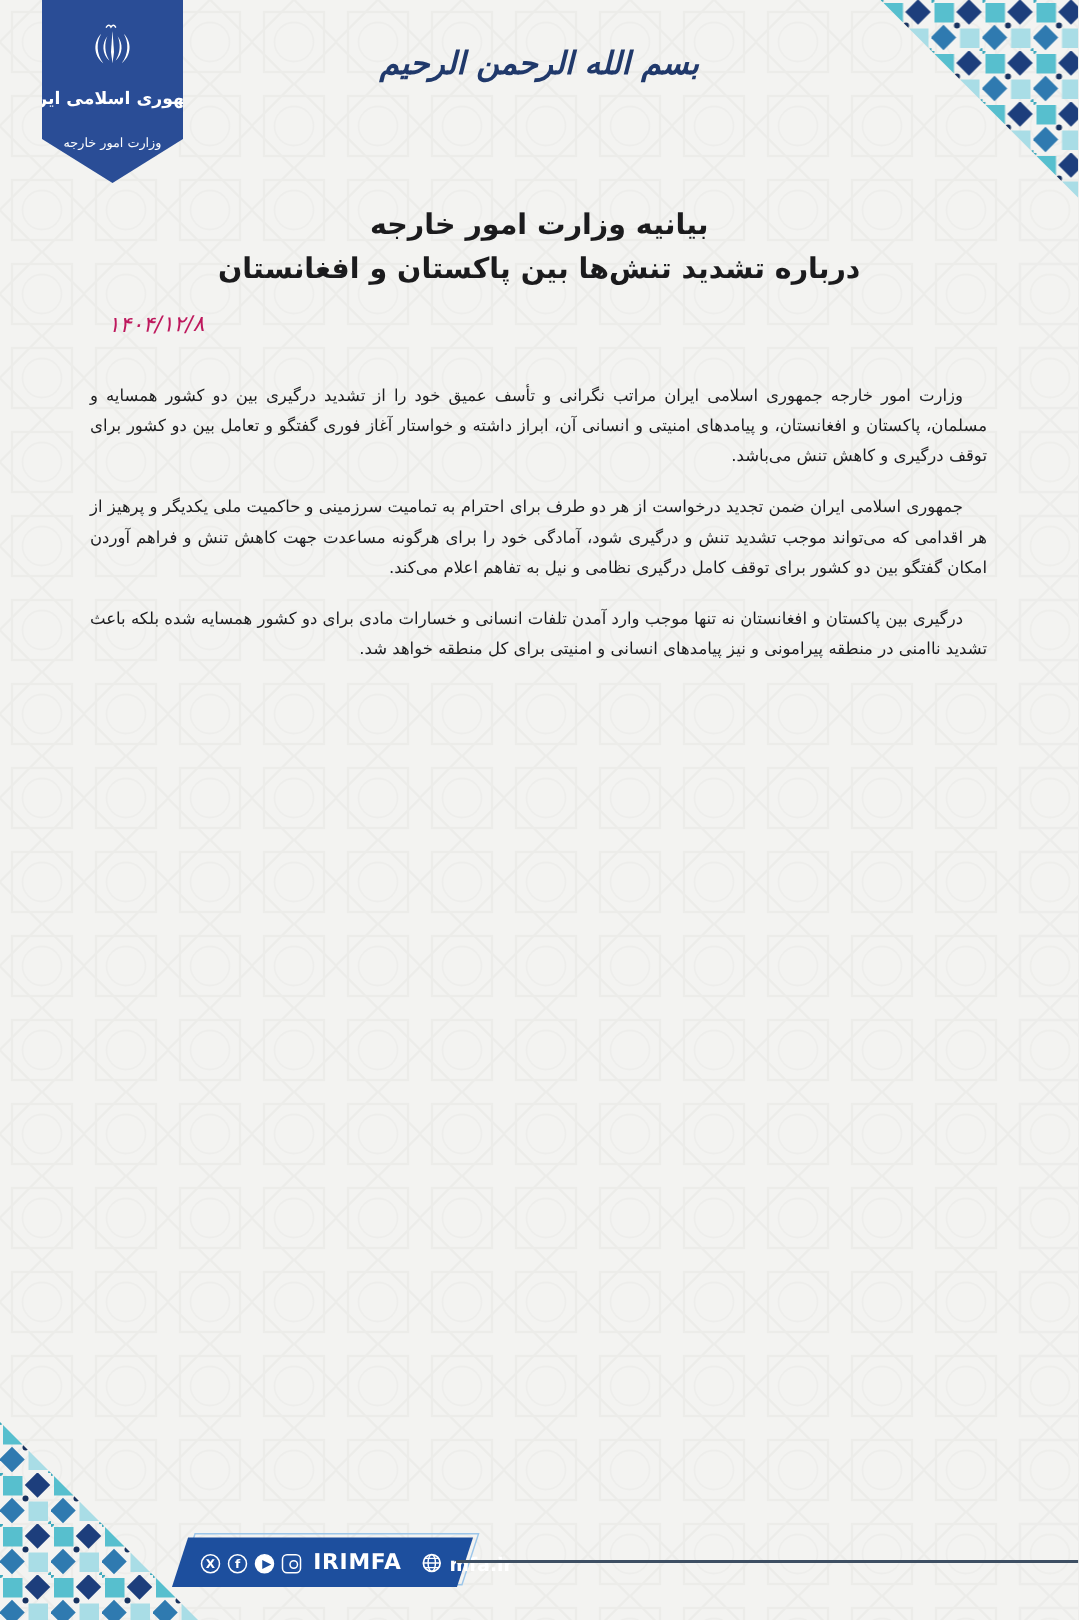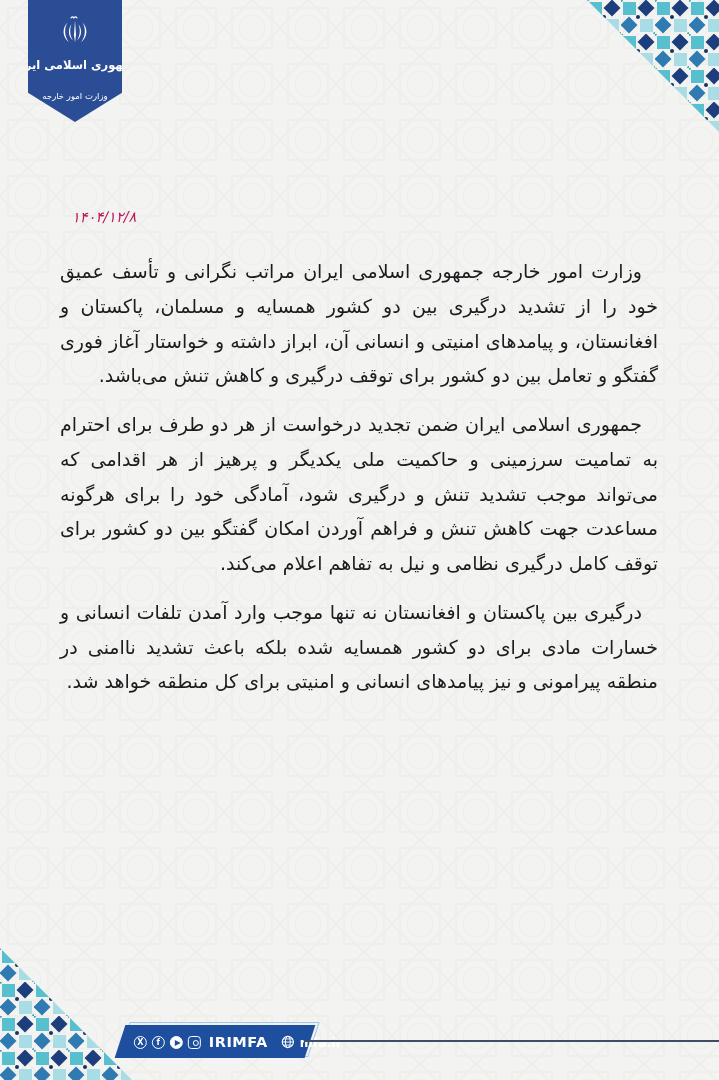--- a/index.html
+++ b/index.html
@@ -51,21 +51,21 @@
   .date{
     position:absolute; top:209px; left:72px;
     direction:rtl; font-size:14.5px; color:#be185d;
     letter-spacing:.45em; font-style:italic; transform:rotate(-.6deg);
   }
 
   
   .body{
     position:absolute; top:254px; left:60px; width:598px;
     direction:rtl; text-align:justify;
-    font-size:19px; line-height:1.83; color:#1c1c1e;
+    font-size:11px; line-height:1.83; color:#1c1c1e;
   }
   .body p{ text-indent:16px; margin-bottom:14px; }
 
   
   .banner-outline{
     position:absolute; left:124px; top:1022px; width:190px; height:35px;
     border:1px solid #9cc6ea; transform:skewX(-18deg);
     background:transparent;
   }
   .banner{
@@ -164,21 +164,26 @@
         <path d="M72,22 C88,38 88,64 68,80 C82,62 82,38 72,22 Z"></path>
         <path d="M60,27 C71,40 71,62 56,75 C66,59 66,40 60,27 Z"></path>
         <path d="M50,16 L53,58 L50,80 L47,58 Z"></path>
       </g>
       <path d="M38,9 q5,-7 9,0 q5,-7 9,0" fill="none" stroke="#fff" stroke-width="3" stroke-linecap="round"></path>
     </svg>
     <div class="org1">جمهوری اسلامی ایران</div>
     <div class="org2">وزارت امور خارجه</div>
   </div>
 
-
+  <div class="bismillah">بسم الله الرحمن الرحیم</div>
+
+  <h1 class="title">
+    <span>بیانیه وزارت امور خارجه</span><br>
+    <span>درباره تشدید تنش‌ها بین پاکستان و افغانستان</span>
+  </h1>
 
   <div class="date">۱۴۰۴/۱۲/۸</div>
 
   <main class="body">
     <p>وزارت امور خارجه جمهوری اسلامی ایران مراتب نگرانی و تأسف عمیق خود را از تشدید درگیری بین دو کشور همسایه و مسلمان، پاکستان و افغانستان، و پیامدهای امنیتی و انسانی آن، ابراز داشته و خواستار آغاز فوری گفتگو و تعامل بین دو کشور برای توقف درگیری و کاهش تنش می‌باشد.</p>
     <p>جمهوری اسلامی ایران ضمن تجدید درخواست از هر دو طرف برای احترام به تمامیت سرزمینی و حاکمیت ملی یکدیگر و پرهیز از هر اقدامی که می‌تواند موجب تشدید تنش و درگیری شود، آمادگی خود را برای هرگونه مساعدت جهت کاهش تنش و فراهم آوردن امکان گفتگو بین دو کشور برای توقف کامل درگیری نظامی و نیل به تفاهم اعلام می‌کند.</p>
     <p>درگیری بین پاکستان و افغانستان نه تنها موجب وارد آمدن تلفات انسانی و خسارات مادی برای دو کشور همسایه شده بلکه باعث تشدید ناامنی در منطقه پیرامونی و نیز پیامدهای انسانی و امنیتی برای کل منطقه خواهد شد.</p>
   </main>
 
   <div class="banner-outline"></div>

